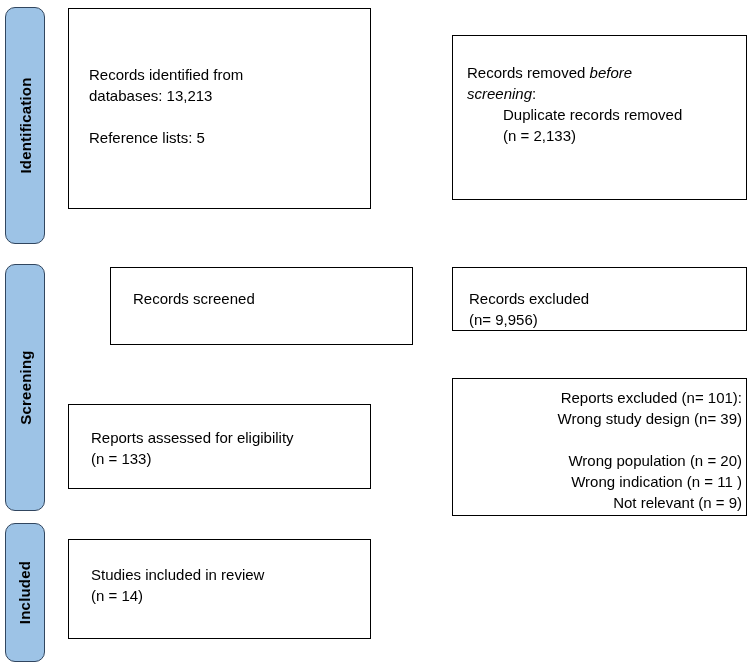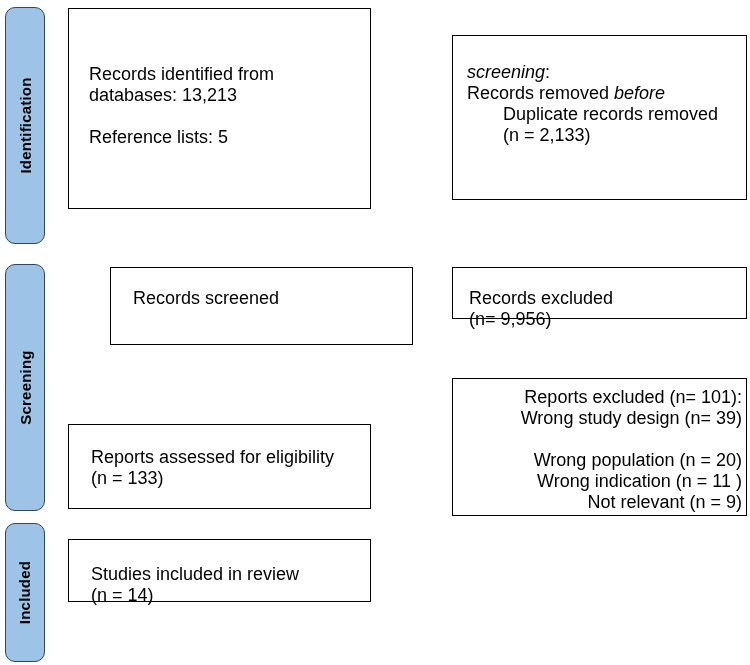--- a/index.html
+++ b/index.html
@@ -38,35 +38,35 @@
   }
   #stage-identification { top: 7px;   height: 237px; }
   #stage-screening      { top: 264px; height: 247px; }
   #stage-included       { top: 523px; height: 139px; }
 
   
   .box {
     position: absolute;
     background: #ffffff;
     border: 1.6px solid #000000;
-    font-size: 18px;
+    font-size: 15px;
     line-height: 21px;
   }
   .line { white-space: nowrap; }
   .blank { height: 21px; }
   .indent { padding-left: 36px; }
   .italic { font-style: italic; }
 
   #box-identified       { left: 68px;  top: 8px;   width: 303px; height: 201px; padding: 55px 10px 0 20px; }
   #box-removed          { left: 452px; top: 35px;  width: 295px; height: 165px; padding: 26px 8px 0 14px; }
   #box-screened         { left: 68px;  top: 267px; width: 303px; height: 78px;  padding: 20px 10px 0 22px; margin-left: 42px; }
-  #box-excluded-records { left: 452px; top: 267px; width: 295px; height: 52px;  padding: 20px 8px 0 16px; }
-  #box-assessed         { left: 68px;  top: 424px; width: 303px; height: 85px;  padding: 22px 10px 0 22px; }
+  #box-excluded-records { left: 452px; top: 267px; width: 295px; height: 64px;  padding: 20px 8px 0 16px; }
+  #box-assessed         { left: 68px;  top: 404px; width: 303px; height: 85px;  padding: 22px 10px 0 22px; }
   #box-excluded-reports { left: 452px; top: 378px; width: 295px; height: 138px; padding: 8px 4px 0 10px; text-align: right; }
-  #box-included         { left: 68px;  top: 539px; width: 303px; height: 63px;  padding: 24px 10px 0 22px; }
+  #box-included         { left: 68px;  top: 539px; width: 303px; height: 100px;  padding: 24px 10px 0 22px; }
 </style>
 </head>
 <body>
 
 <div class="canvas">
 
   <div class="stage" id="stage-identification">
     <span class="stage-label">Identification</span>
   </div>
   <div class="stage" id="stage-screening">
@@ -77,22 +77,22 @@
   </div>
 
   <div class="box" id="box-identified">
     <div class="line">Records identified from</div>
     <div class="line">databases: 13,213</div>
     <div class="line blank"></div>
     <div class="line">Reference lists: 5</div>
   </div>
 
   <div class="box" id="box-removed">
+    <div class="line"><span>Records removed </span><span class="italic">before</span></div>
     <div class="line"><span class="italic">screening</span><span>:</span></div>
-    <div class="line"><span>Records removed </span><span class="italic">before</span></div>
     <div class="line indent">Duplicate records removed</div>
     <div class="line indent">(n = 2,133)</div>
   </div>
 
   <div class="box" id="box-screened">
     <div class="line">Records screened</div>
   </div>
 
   <div class="box" id="box-excluded-records">
     <div class="line">Records excluded</div>

